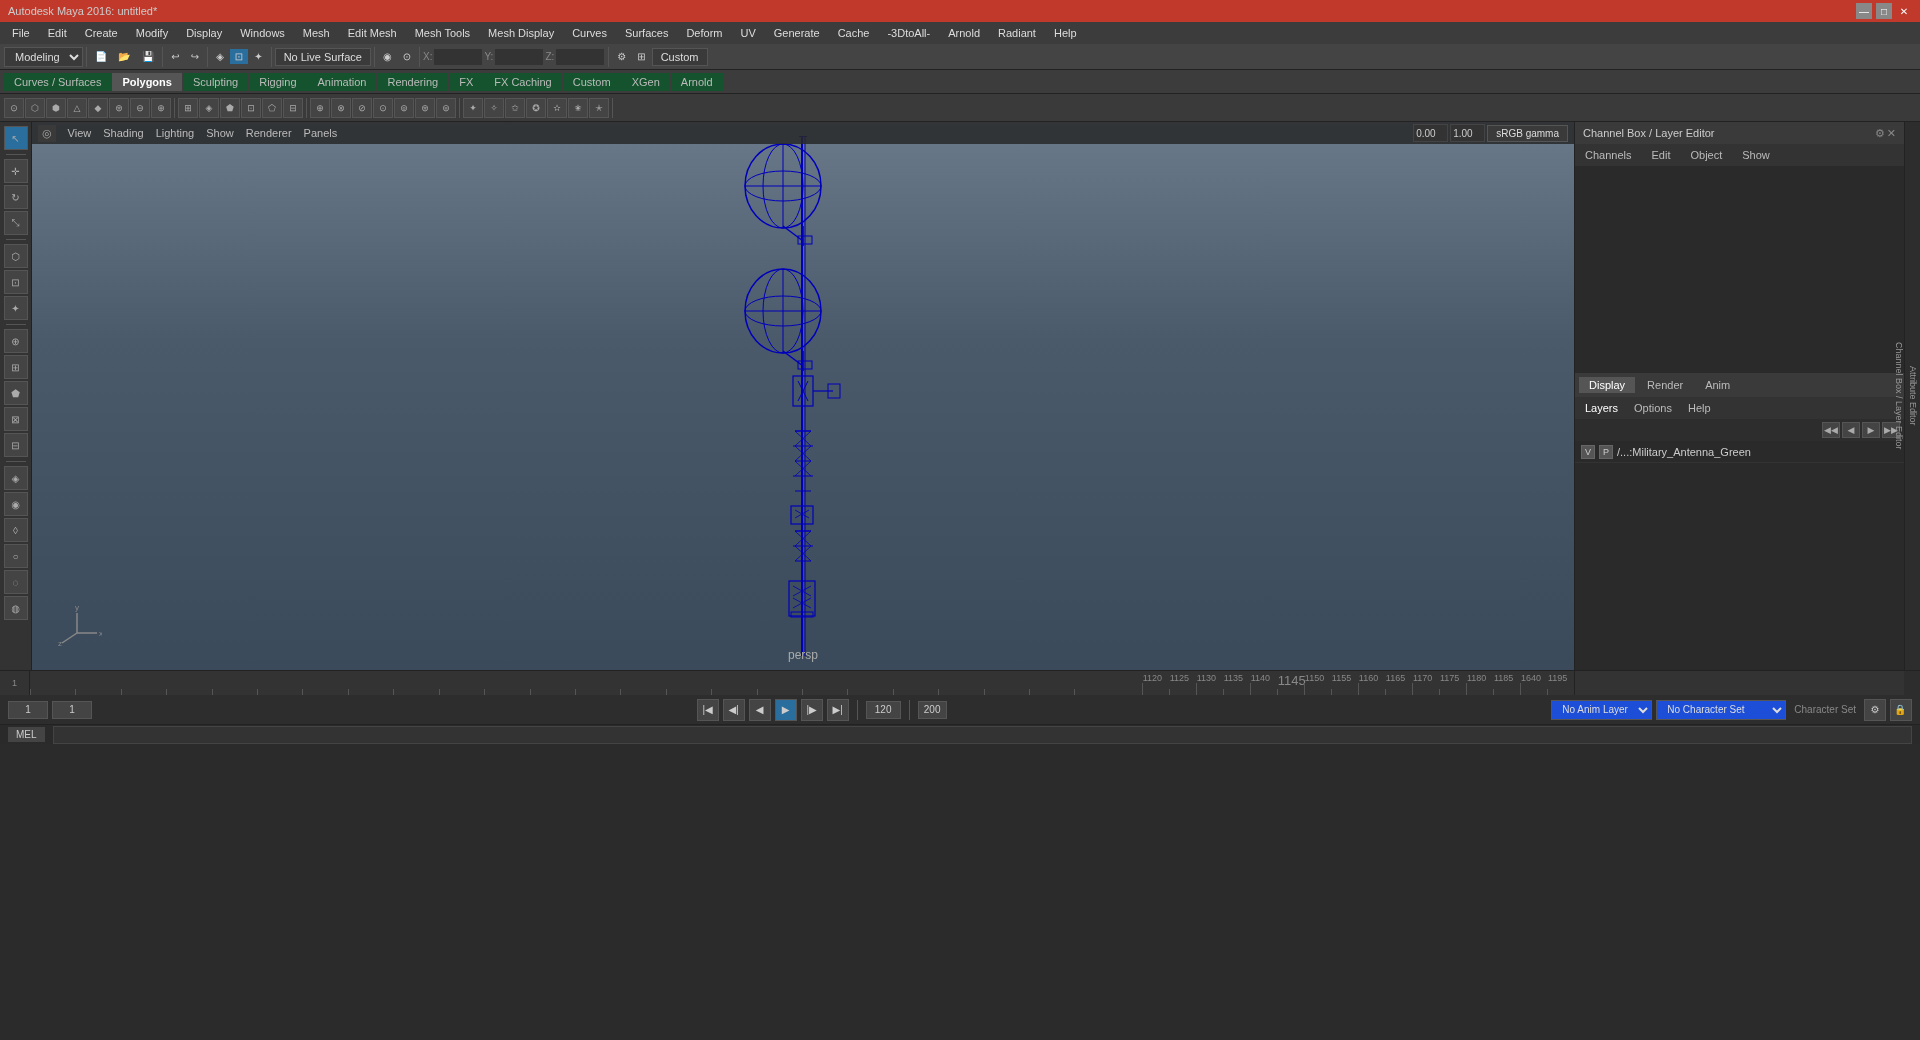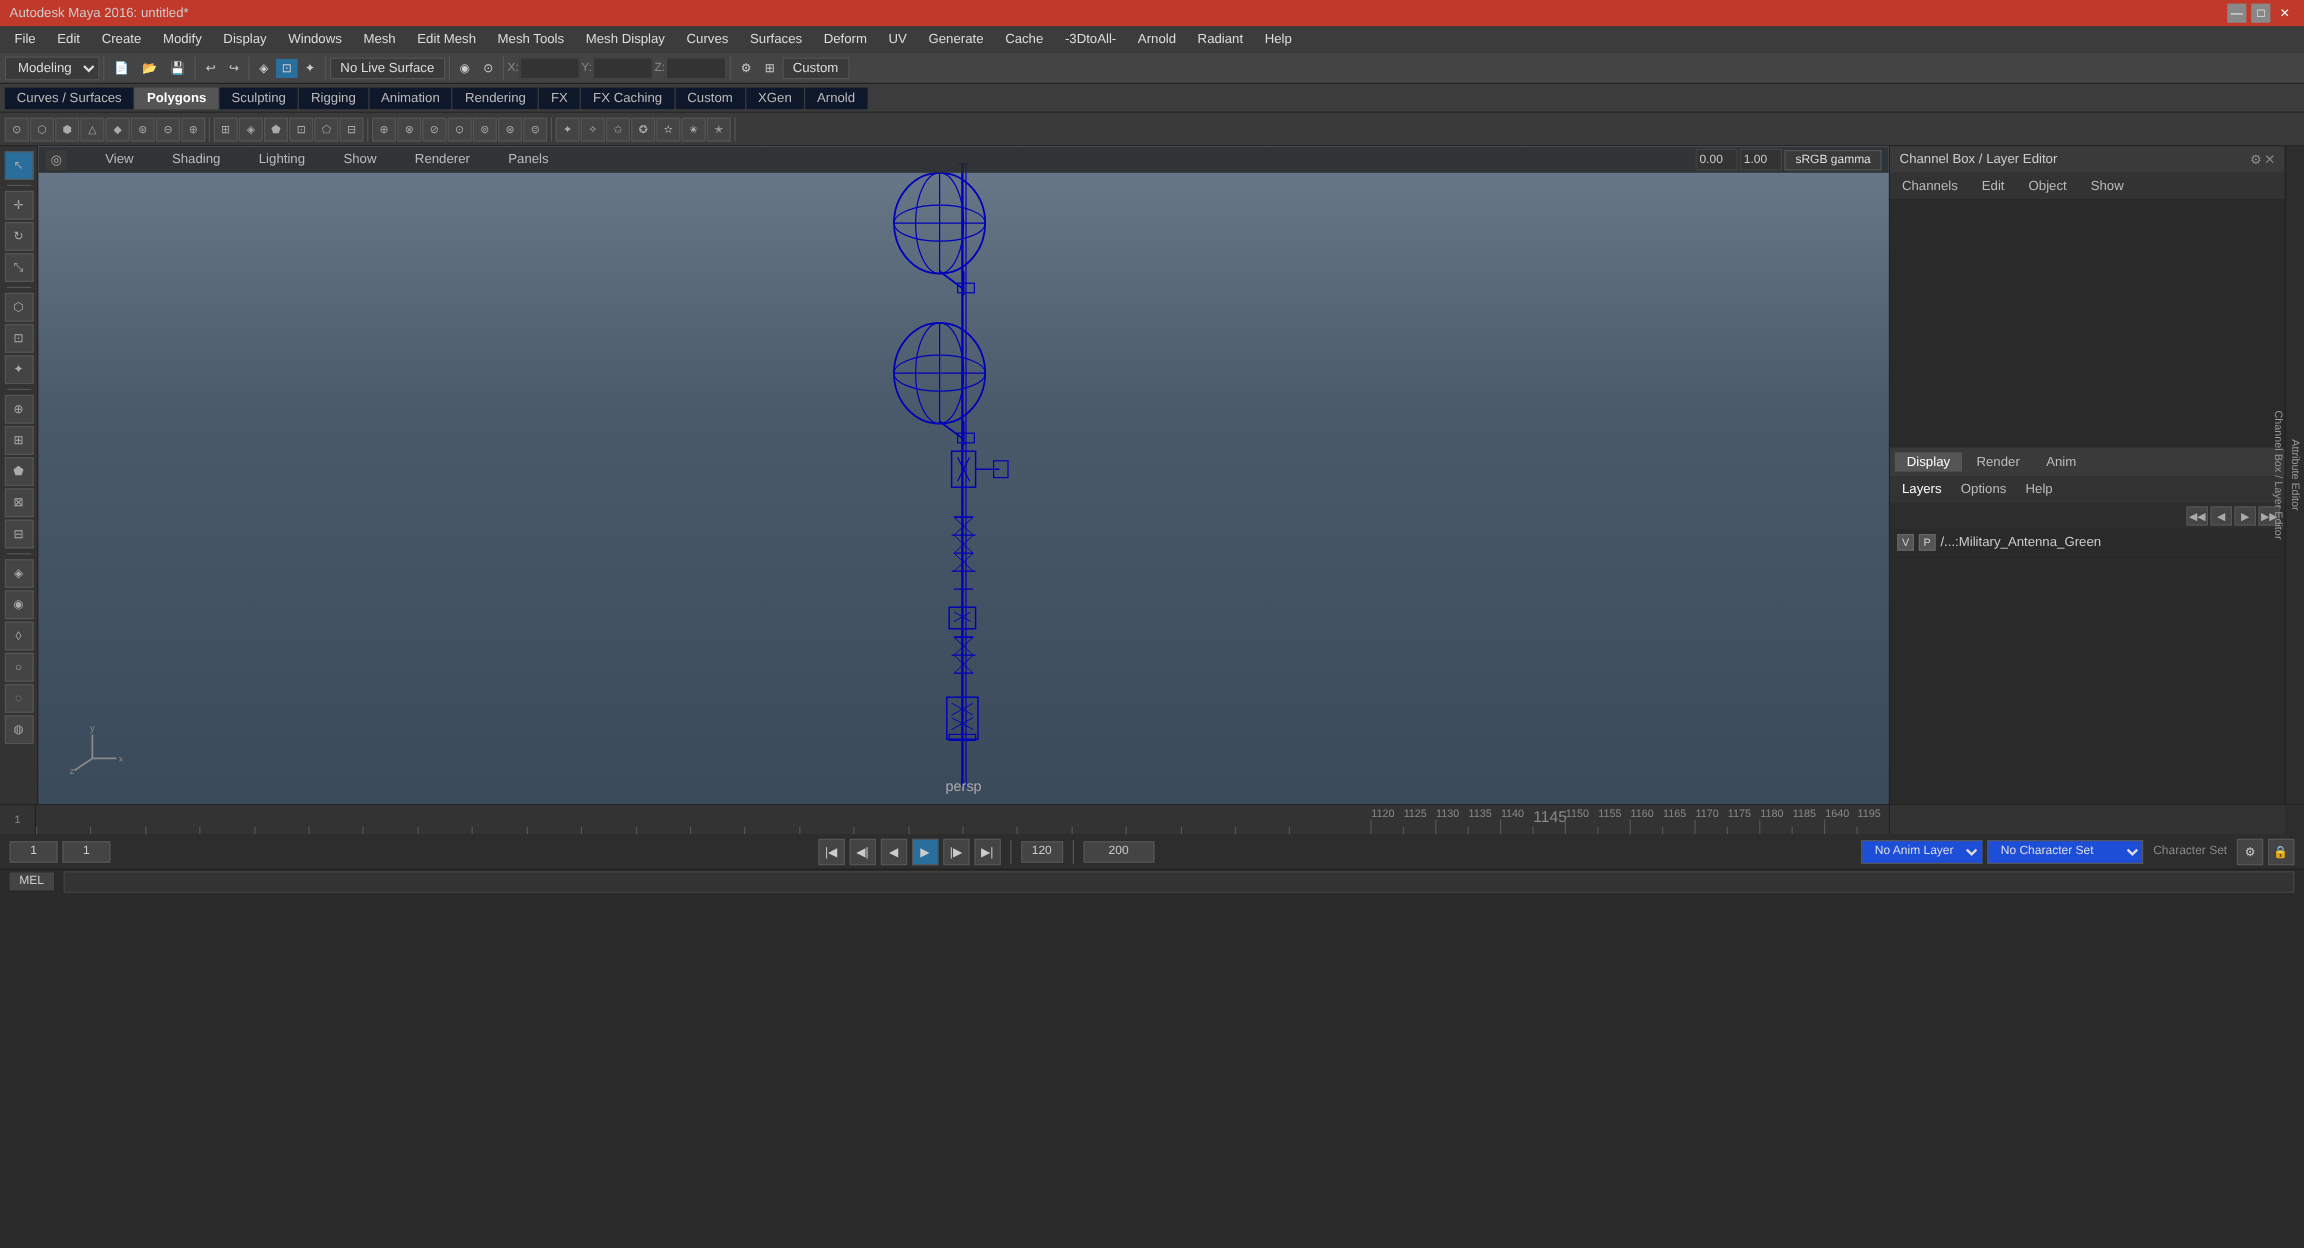--- a/index.html
+++ b/index.html
@@ -31,21 +31,21 @@
     .toolbar-separator { width: 1px; height: 20px; background: #555; margin: 0 2px; }
     .toolbar-dropdown { background: #3a3a3a; border: 1px solid #555; padding: 2px 6px; color: #ddd; font-size: 11px; cursor: pointer; }
     .no-live-surface { background: #3a3a3a; border: 1px solid #555; padding: 2px 8px; color: #ddd; font-size: 11px; }
 
     
     #context-tabs {
       width: 100%; height: 24px; background: #3c3c3c;
       display: flex; align-items: center; padding: 0 4px; gap: 1px;
       border-bottom: 1px solid #222;
     }
-    .ctx-tab { padding: 3px 10px; color: #bbb; cursor: pointer; font-size: 11px; background: #0f172a; }
+    .ctx-tab { padding: 3px 10px; color: #bbb; cursor: pointer; font-size: 11px; background: #14532d; }
     .ctx-tab.active { background: #555; color: white; font-weight: bold; }
 
     
     #sub-toolbar {
       width: 100%; height: 28px; background: #3a3a3a;
       display: flex; align-items: center; padding: 0 4px; gap: 1px;
       border-bottom: 1px solid #222;
     }
 
     
@@ -65,21 +65,21 @@
       overflow: hidden;
     }
 
     
     #viewport-top-bar {
       position: absolute; top: 0; left: 0; right: 0; height: 22px;
       background: rgba(40,40,40,0.85);
       display: flex; align-items: center; padding: 0 6px; gap: 12px;
       z-index: 10;
     }
-    .vp-menu { color: #bbb; font-size: 11px; cursor: pointer; margin-left: 20px; }
+    .vp-menu { color: #bbb; font-size: 11px; cursor: pointer; }
 
     
     #viewport-label {
       position: absolute; bottom: 8px; left: 50%; transform: translateX(-50%);
       color: #aaa; font-size: 12px; z-index: 10;
     }
 
     
     #axis-indicator {
       position: absolute; bottom: 20px; left: 20px;
@@ -574,21 +574,21 @@
 
   <button class="pb-btn">|◀</button>
   <button class="pb-btn">◀|</button>
   <button class="pb-btn">◀</button>
   <button class="pb-btn" style="background:#2a6e9e;">▶</button>
   <button class="pb-btn">|▶</button>
   <button class="pb-btn">▶|</button>
   <div class="pb-separator"></div>
   <input class="pb-input" type="text" value="120" style="width: 35px;">
   <div class="pb-separator"></div>
-  <input class="pb-input" type="text" value="200" style="width: 59px;">
+  <input class="pb-input" type="text" value="200" style="width: 29px;">
   <div style="flex:1;"></div>
   <select class="pb-dropdown">
     <option>No Anim Layer</option>
   </select>
   <select class="pb-dropdown" style="width:130px;">
     <option>No Character Set</option>
   </select>
   <span style="color:#888; font-size:10px; margin-left:4px;">Character Set</span>
   <button class="pb-btn" style="margin-left:4px;">⚙</button>
   <button class="pb-btn">🔒</button>

